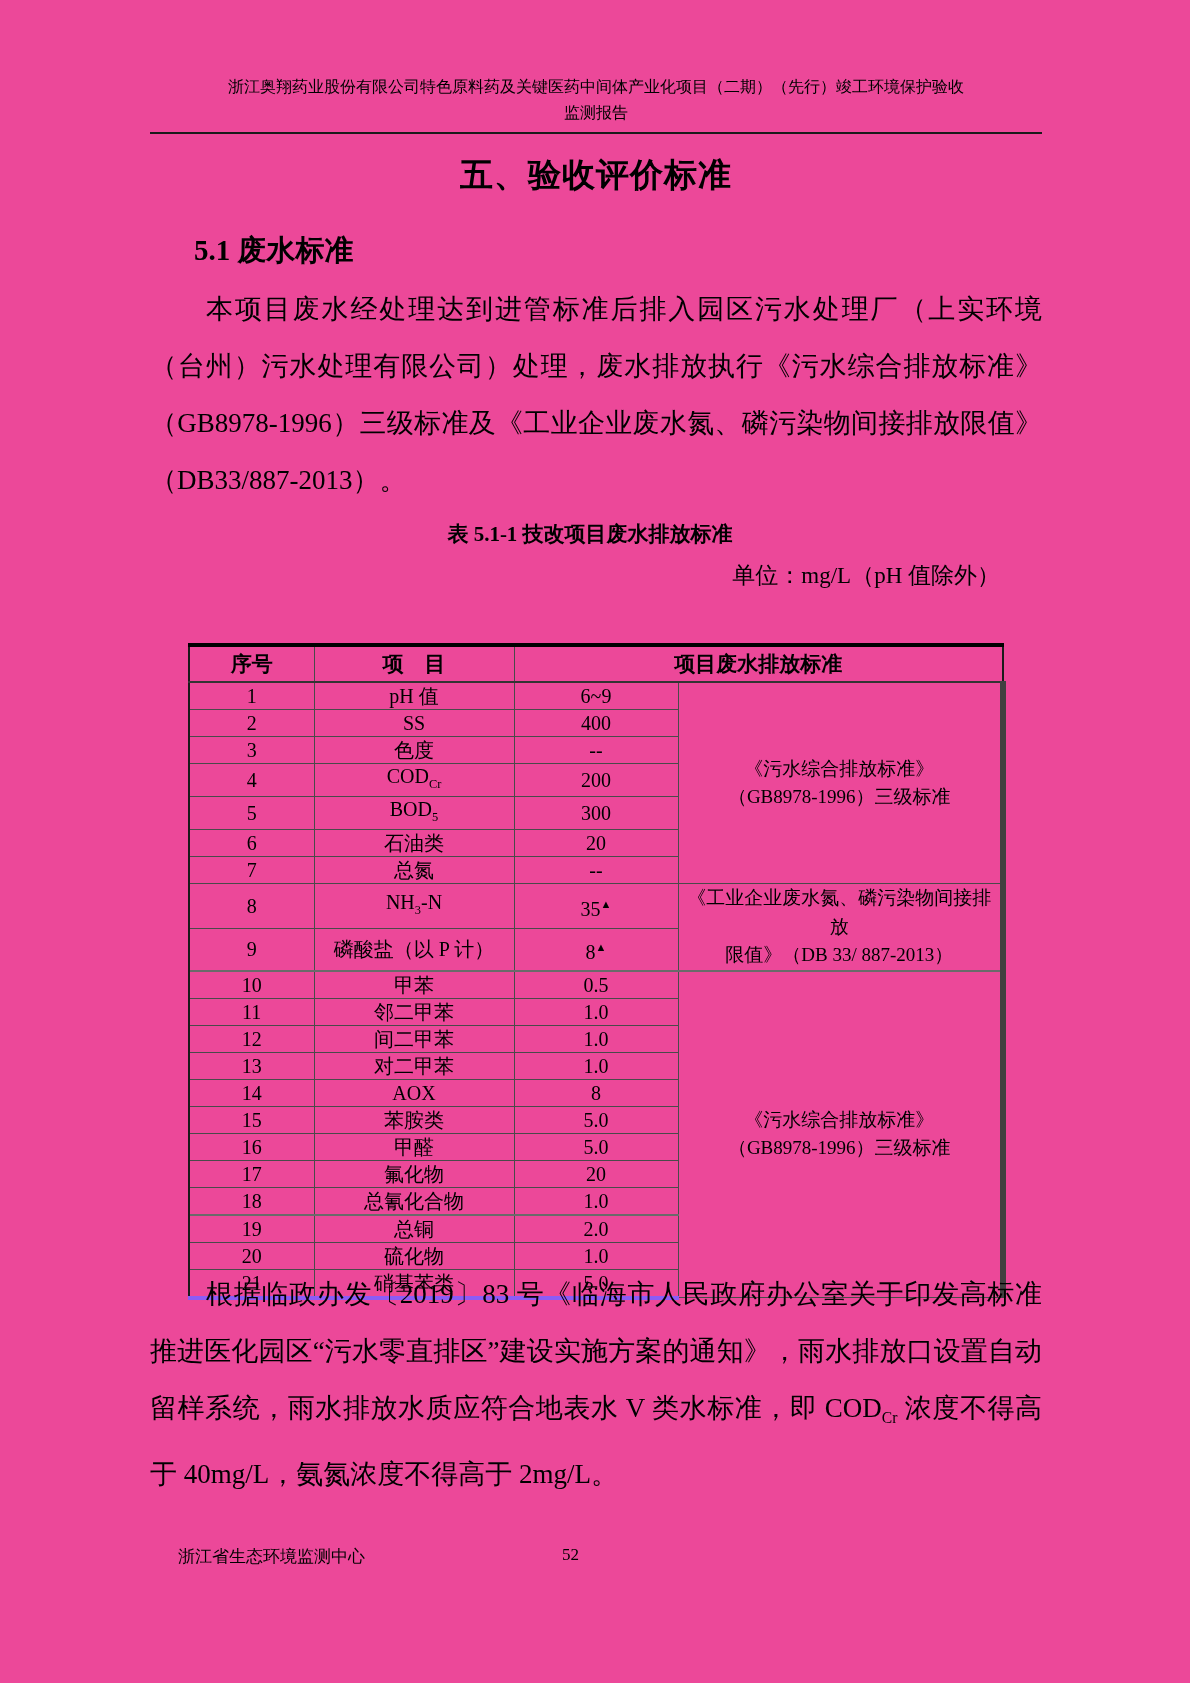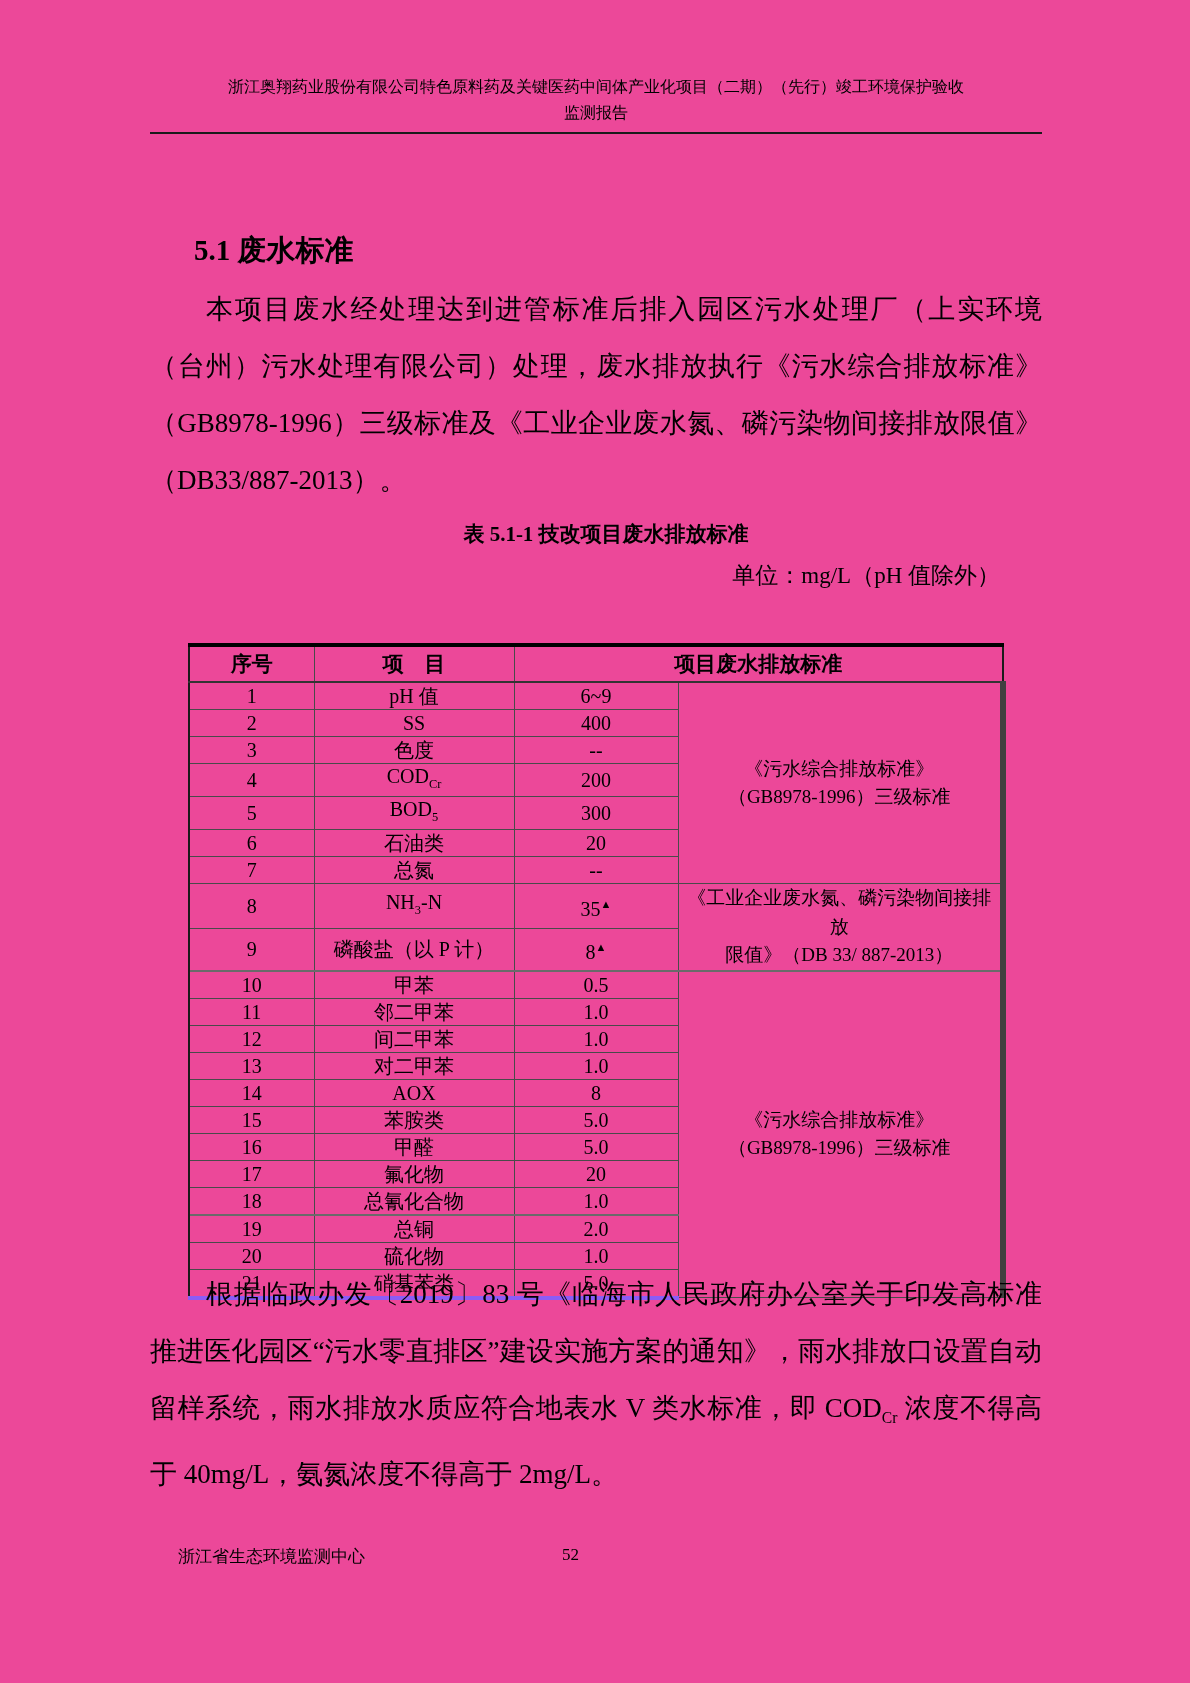--- a/index.html
+++ b/index.html
@@ -27,21 +27,21 @@
 
   .para {
     position:absolute; left:150px; width:892px;
     font-size:27px; line-height:57px; text-align:justify; text-indent:56px;
   }
   .para-1 { top:281px; }
   .para-2 { top:1266px; }
   .para sub { font-size:0.58em; }
 
   .table-title {
-    position:absolute; top:520px; left:160px; width:892px;
+    position:absolute; top:520px; left:144px; width:892px;
     text-align:center; font-size:21px; font-weight:700;
   }
 
   .unit-note {
     position:absolute; top:560px; left:188px; width:812px;
     text-align:right; font-size:23px;
   }
 
   .std-table {
     position:absolute; top:643px; left:188px; width:814px;
@@ -75,20 +75,21 @@
 </head>
 <body>
 
 <div class="page">
 
   <div class="doc-header">
     <div>浙江奥翔药业股份有限公司特色原料药及关键医药中间体产业化项目（二期）（先行）竣工环境保护验收</div>
     <div>监测报告</div>
   </div>
 
+  <div class="chapter-title">五、验收评价标准</div>
 
   <div class="section-title">5.1 废水标准</div>
 
   <div class="para para-1">本项目废水经处理达到进管标准后排入园区污水处理厂（上实环境（台州）污水处理有限公司）处理，废水排放执行《污水综合排放标准》（GB8978-1996）三级标准及《工业企业废水氮、磷污染物间接排放限值》（DB33/887-2013）。</div>
 
   <div class="table-title">表 5.1-1 技改项目废水排放标准</div>
 
   <div class="unit-note">单位：mg/L（pH 值除外）</div>
 
   <table class="std-table">

